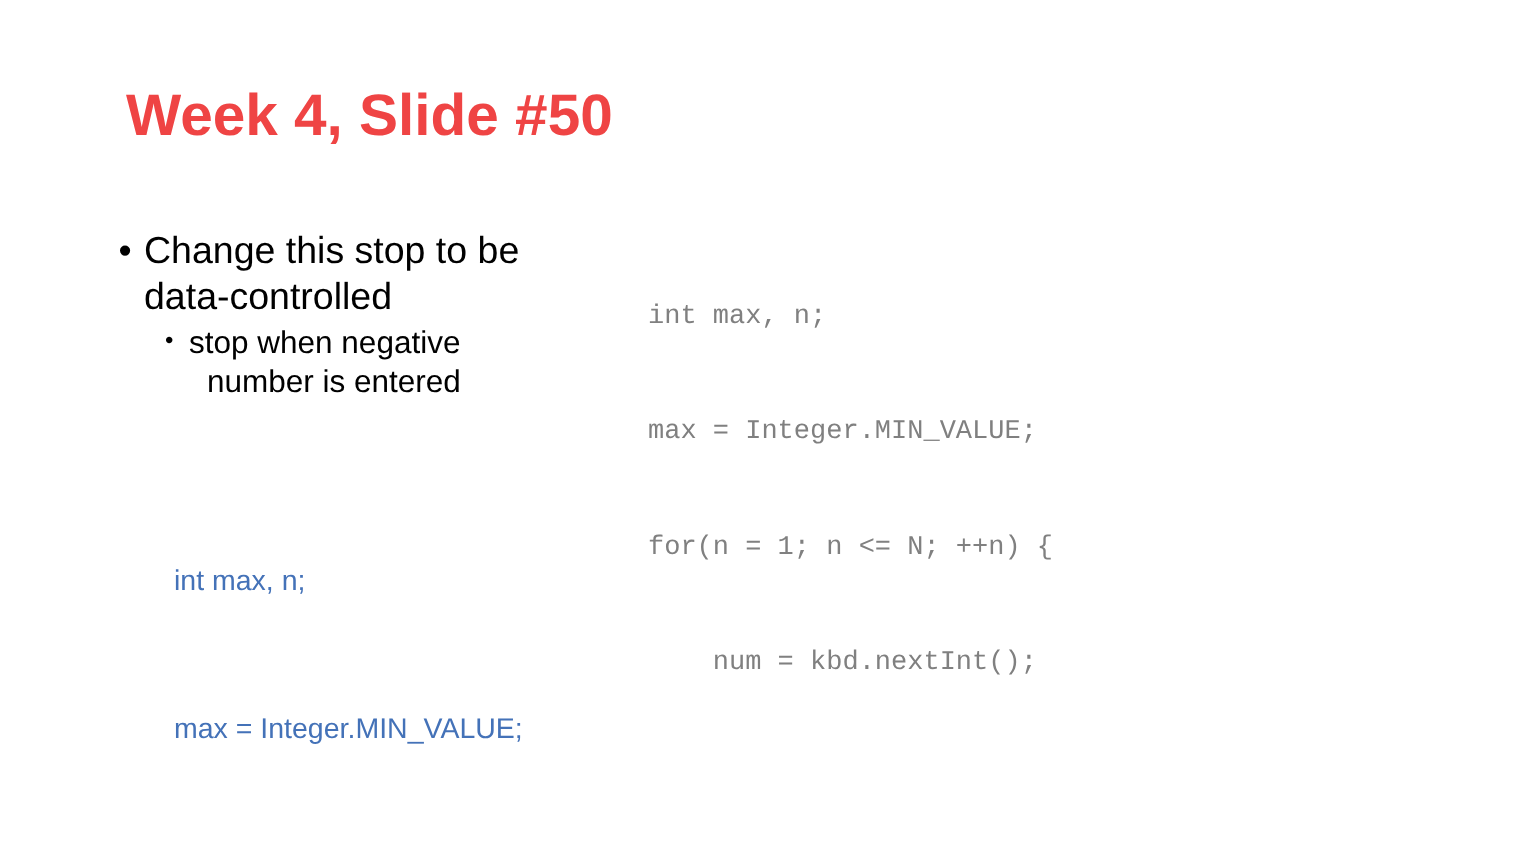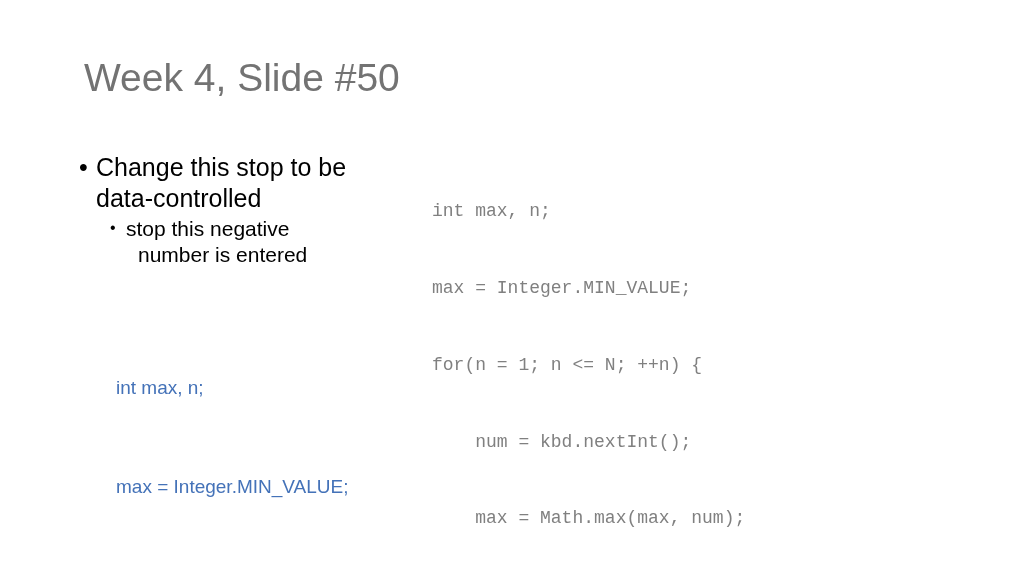--- a/index.html
+++ b/index.html
@@ -21,22 +21,22 @@
     height: 576px;
     background: #ffffff;
   }
 
   
   .slide-title {
     position: absolute;
     left: 84px;
     top: 56px;
     font-size: 39px;
-    font-weight: 400;
-    color: #737373;
+    font-weight: 700;
+    color: #ef4444;
     letter-spacing: 0px;
     line-height: 1.15;
     white-space: nowrap;
   }
 
   
   .left-col {
     position: absolute;
     left: 78px;
     top: 152px;
@@ -118,38 +118,37 @@
 
   <div class="left-col">
 
     <div class="bullet-l1">
       <span class="dot">•</span>
       <span>Change this stop to be data-controlled</span>
     </div>
 
     <div class="bullet-l2">
       <span class="dot">•</span>
-      <span>stop this negative</span>
+      <span>stop when negative</span>
       <span class="l2-line2">number is entered</span>
     </div>
 
   </div>
 
   <div class="code-blue">
     <div class="cline">int max, n;</div>
     <div class="cline">max = Integer.MIN_VALUE;</div>
     <div class="cline">num = kbd.nextInt();</div>
     
     
     
     
   </div>
 
   <div class="code-mono">
     <div class="mline">int max, n;</div>
     <div class="mline">max = Integer.MIN_VALUE;</div>
     <div class="mline">for(n = 1; n &lt;= N; ++n) {</div>
     <div class="mline">    num = kbd.nextInt();</div>
-    <div class="mline">    max = Math.max(max, num);</div>
     
   </div>
 
 </div>
 
 </body></html>

